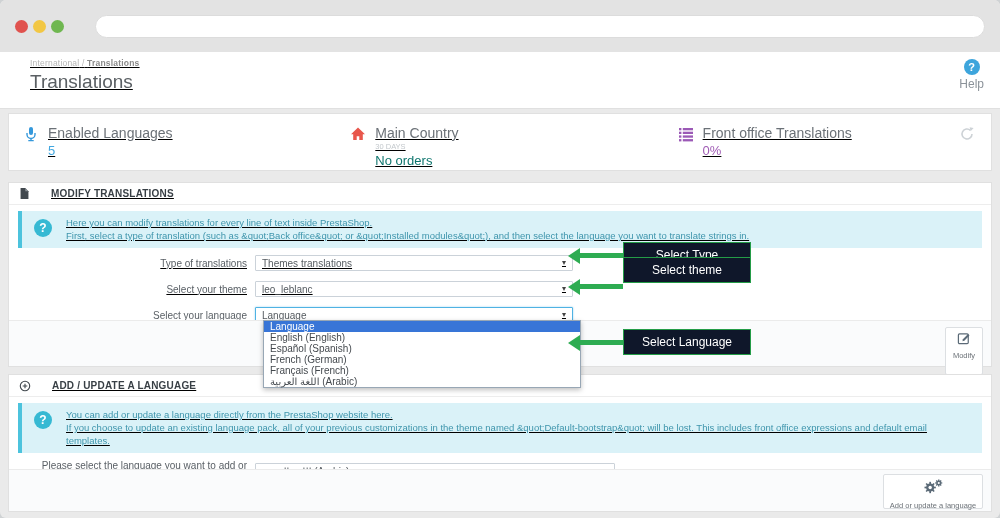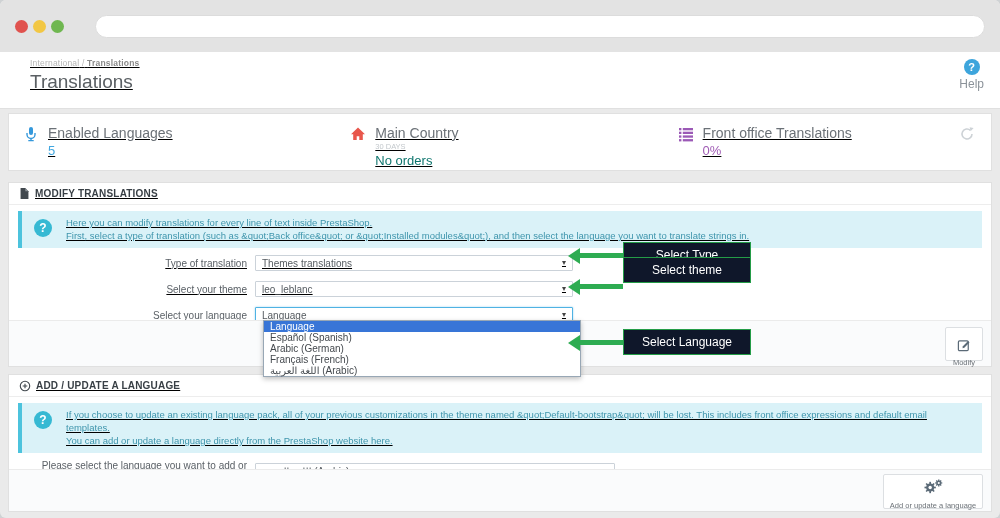--- a/index.html
+++ b/index.html
@@ -30,21 +30,21 @@
   .kpi-label { font-size:14px; color:#6b7177; }
   .kpi-sub { font-size:7.5px; color:#c3c8cc; margin-top:1px; }
   .kpi-value { font-size:13px; margin-top:2px; }
   .v-blue { color:#41a7e0; } .v-red { color:#0f766e; } .v-purple { color:#a05cb5; }
   .refresh-box { position:absolute; right:16px; top:12px; width:16px; height:16px; cursor:pointer; }
 
   
   .panel { position:relative; background:#fff; border:1px solid #e0e0e0; }
   .panel-modify { height:185px; margin-bottom:7px; }
   .panel-add { height:138px; }
-  .panel-header { height:22px; display:flex; align-items:center; gap:5px; padding:0 10px; border-bottom:1px solid #ededed; }
+  .panel-header { height:22px; display:flex; align-items:center; gap:21px; padding:0 10px; border-bottom:1px solid #ededed; }
   .panel-title { font-size:10px; font-weight:bold; color:#383f45; letter-spacing:.2px; }
   .info-box { margin:6px 9px 0; background:#daf2f8; border-left:4px solid #4cc3dd; padding:5px 10px 6px 44px; position:relative; }
   .q-circle { position:absolute; left:12px; top:8px; width:18px; height:18px; border-radius:50%; background:#36b9d3; color:#fff; font-size:12px; font-weight:bold; text-align:center; line-height:18px; }
   .info-line { font-size:9.5px; color:#3e95ac; line-height:13px; }
 
   .form-area { margin-top:6px; }
   .form-row { display:flex; align-items:center; margin-bottom:8px; height:18px; }
   .form-label { flex:0 0 246px; text-align:right; padding-right:8px; font-size:10px; color:#5a6066; }
   .select-box { width:318px; height:16px; background:#fff; border:1px solid #cbd2d9; border-radius:1px; display:flex; align-items:center; justify-content:space-between; padding:0 6px; font-size:10px; color:#555b60; cursor:pointer; }
   .select-box.focused { border-color:#4fb2e3; box-shadow:0 0 2px rgba(79,178,227,.6); }
@@ -59,21 +59,21 @@
   
   .callout-btn { position:absolute; left:614px; width:128px; height:26px; background:#0f172a; border:1px solid #249c47; color:#fff; font-size:12px; display:flex; align-items:center; justify-content:center; z-index:11; }
   .callout-arrow { position:absolute; height:5px; background:#2eac52; z-index:11; }
   .callout-arrow::before { content:""; position:absolute; left:-12px; top:-5px; border:8px solid transparent; border-left:none; border-right:12px solid #2eac52; }
 
   
   .panel-footer { position:absolute; left:0; right:0; bottom:0; background:#fafbfc; border-top:1px solid #ebebeb; }
   .footer-modify { height:46px; }
   .footer-add { height:42px; }
   .tool-btn { position:absolute; right:8px; background:#fff; border:1px solid #dcdfe2; border-radius:2px; text-align:center; cursor:pointer; color:#5b6a77; }
-  .btn-modify { top:6px; width:38px; height:34px; padding-top:10px; }
+  .btn-modify { top:6px; width:38px; height:48px; padding-top:3px; }
   .btn-addlang { top:4px; width:100px; height:35px; padding-top:4px;margin-left:48px; }
   .tool-btn-label { font-size:7.5px; color:#6b7177; margin-top:1px; }
 
   svg { display:block; }
 </style>
 </head>
 <body>
 
 <div class="screen">
 
@@ -166,21 +166,21 @@
       </div>
 
       <div class="info-box">
         <span class="q-circle">?</span>
         <div class="info-line">Here you can modify translations for every line of text inside PrestaShop.</div>
         <div class="info-line">First, select a type of translation (such as &amp;quot;Back office&amp;quot; or &amp;quot;Installed modules&amp;quot;), and then select the language you want to translate strings in.</div>
       </div>
 
       <div class="form-area">
         <div class="form-row">
-          <label class="form-label">Type of translation</label>
+          <label class="form-label">Type of translations</label>
           <div class="select-box">
             <span>Themes translations</span>
             <span class="caret">▾</span>
           </div>
         </div>
         <div class="form-row">
           <label class="form-label">Select your theme</label>
           <div class="select-box">
             <span>leo_leblanc</span>
             <span class="caret">▾</span>
@@ -190,22 +190,23 @@
           <label class="form-label">Select your language</label>
           <div class="select-box focused">
             <span>Language</span>
             <span class="caret">▾</span>
           </div>
         </div>
       </div>
 
       <div class="dropdown-list">
         <div class="dd-item selected">Language</div>
+        <div class="dd-item">English (English)</div>
         <div class="dd-item">Español (Spanish)</div>
-        <div class="dd-item">Arabic (German)</div>
+        <div class="dd-item">French (German)</div>
         <div class="dd-item">Français (French)</div>
         <div class="dd-item" dir="ltr">اللغة العربية (Arabic)</div>
       </div>
 
       <div class="callout-arrow" style="top:70px; left:571px; width:43px;"></div>
       <div class="callout-btn" style="top:59px;">Select Type</div>
       <div class="callout-arrow" style="top:101px; left:571px; width:43px;"></div>
       <div class="callout-btn" style="top:74px;">Select theme</div>
       <div class="callout-arrow" style="top:157px; left:571px; width:43px;"></div>
       <div class="callout-btn" style="top:146px;">Select Language</div>
@@ -229,22 +230,22 @@
           <svg viewBox="0 0 14 14" width="12" height="12">
               <circle cx="7" cy="7" r="5.5" fill="none" stroke="#41484e" stroke-width="1.3"></circle>
               <path d="M7 4.3v5.4M4.3 7h5.4" stroke="#41484e" stroke-width="1.3"></path>
             </svg>
         </span>
         <span class="panel-title">ADD / UPDATE A LANGUAGE</span>
       </div>
 
       <div class="info-box">
         <span class="q-circle">?</span>
+        <div class="info-line">You can add or update a language directly from the PrestaShop website here.</div>
         <div class="info-line">If you choose to update an existing language pack, all of your previous customizations in the theme named &amp;quot;Default-bootstrap&amp;quot; will be lost. This includes front office expressions and default email templates.</div>
-        <div class="info-line">You can add or update a language directly from the PrestaShop website here.</div>
       </div>
 
       <div class="form-row" style="margin-top:9px;">
         <label class="form-label">Please select the language you want to add or update</label>
         <div class="select-box select-wide">
           <span dir="ltr">اللغة العربية (Arabic)</span>
           <span class="caret">▾</span>
         </div>
       </div>
 

